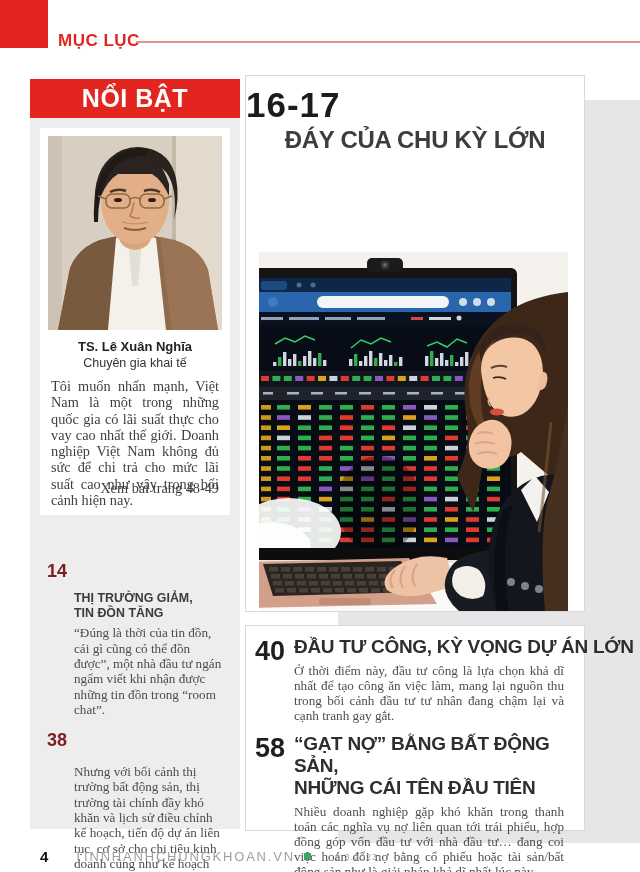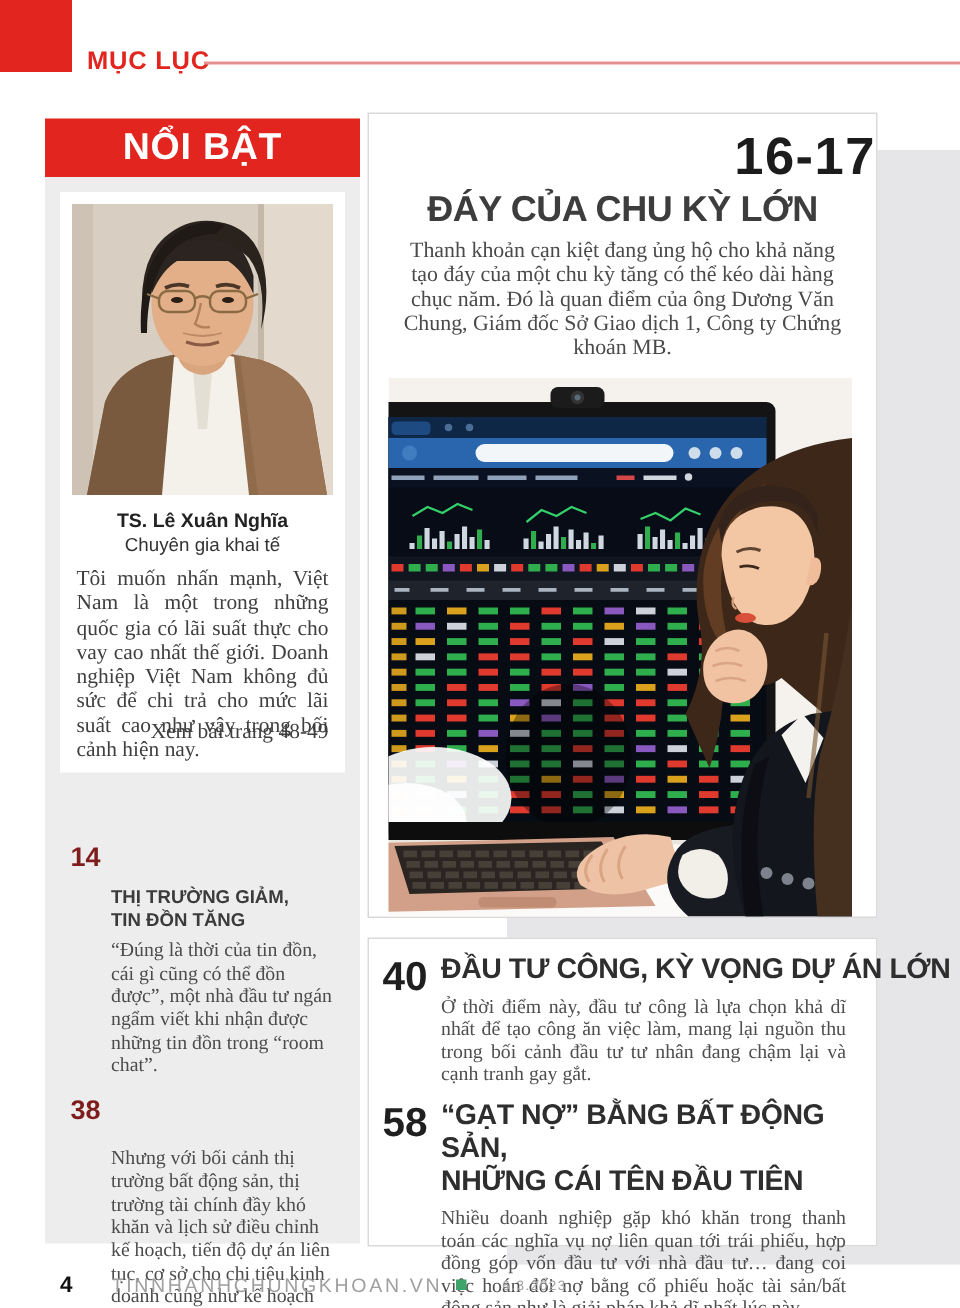--- a/index.html
+++ b/index.html
@@ -29,21 +29,21 @@
   .toc-item{display:flex;margin-bottom:13px;}
   .toc-num{width:27px;margin-left:17px;font-size:18px;font-weight:bold;color:#7f1d1d;flex:none;}
   .toc-body{width:152px;margin-top:30px;}
   .toc-title{font-size:12.4px;font-weight:bold;color:#3b3b3b;line-height:1.22;white-space:pre-line;}
   .toc-summary{margin-top:4px;font-family:"Liberation Serif","DejaVu Serif",serif;
                font-size:13.2px;line-height:1.16;color:#4c4c4c;}
   
   .backdrop{position:absolute;left:338px;top:100px;width:302px;height:743px;background:#e6e6e8;}
   .card{position:absolute;left:245px;width:340px;background:#fff;border:1px solid #d9d9d9;box-sizing:border-box;}
   .card1{top:75px;height:537px;}
-  .cover-pages{margin-top:9px;text-align:right;font-size:35px;font-weight:bold;color:#1c1c1c;letter-spacing:1px;}
+  .cover-pages{margin-top:9px;text-align:left;font-size:35px;font-weight:bold;color:#1c1c1c;letter-spacing:1px;}
   .cover-title{margin-top:1px;text-align:center;font-size:24px;font-weight:bold;color:#3d3d3d;letter-spacing:-0.3px;}
   .cover-summary{margin:5px auto 0;width:304px;text-align:center;
                  font-family:"Liberation Serif","DejaVu Serif",serif;
                  font-size:14.6px;line-height:1.12;color:#4a4a4a;}
   .board-photo{position:absolute;left:13px;top:176px;width:309px;height:359px;display:block;}
   .card2{top:625px;height:206px;}
   .sec{display:flex;margin-top:10px;}
   .sec-num{width:48px;padding-left:9px;font-size:27px;font-weight:bold;color:#1f1f1f;flex:none;box-sizing:border-box;}
   .sec-body{width:272px;}
   .sec-title{font-size:19px;font-weight:bold;color:#2e2e2e;letter-spacing:-0.3px;line-height:1.15;white-space:pre-line;}
@@ -131,21 +131,20 @@
         <div class="toc-body">
           <div class="toc-summary">Nhưng với bối cảnh thị trường bất động sản, thị trường tài chính đầy khó khăn và lịch sử điều chỉnh kế hoạch, tiến độ dự án liên tục, cơ sở cho chi tiêu kinh doanh cũng như kế hoạch triển khai dự án đầy tham vọng của Sudico thật quá mong manh!</div>
         </div>
       </div>
     </div>
   </div>
 
   <div class="card card1">
     <div class="cover-pages">16-17</div>
     <div class="cover-title">ĐÁY CỦA CHU KỲ LỚN</div>
-    <div class="cover-summary">Thanh khoản cạn kiệt đang ủng hộ cho khả năng tạo đáy của một chu kỳ tăng có thể kéo dài hàng chục năm. Đó là quan điểm của ông Dương Văn Chung, Giám đốc Sở Giao dịch 1, Công ty Chứng khoán MB.</div>
 
     <svg class="board-photo" viewBox="0 0 309 359">
       <rect width="309" height="359" fill="#f5f2ee"></rect>
 
       <rect x="-14" y="16" width="272" height="288" rx="6" fill="#141414"></rect>
       <rect x="-6" y="26" width="258" height="270" fill="#0c1422"></rect>
 
       <rect x="108" y="6" width="36" height="14" rx="5" fill="#1b1b1b"></rect>
       <circle cx="126" cy="13" r="4.5" fill="#333"></circle>
         <circle cx="126" cy="13" r="2" fill="#5a6a77"></circle>

